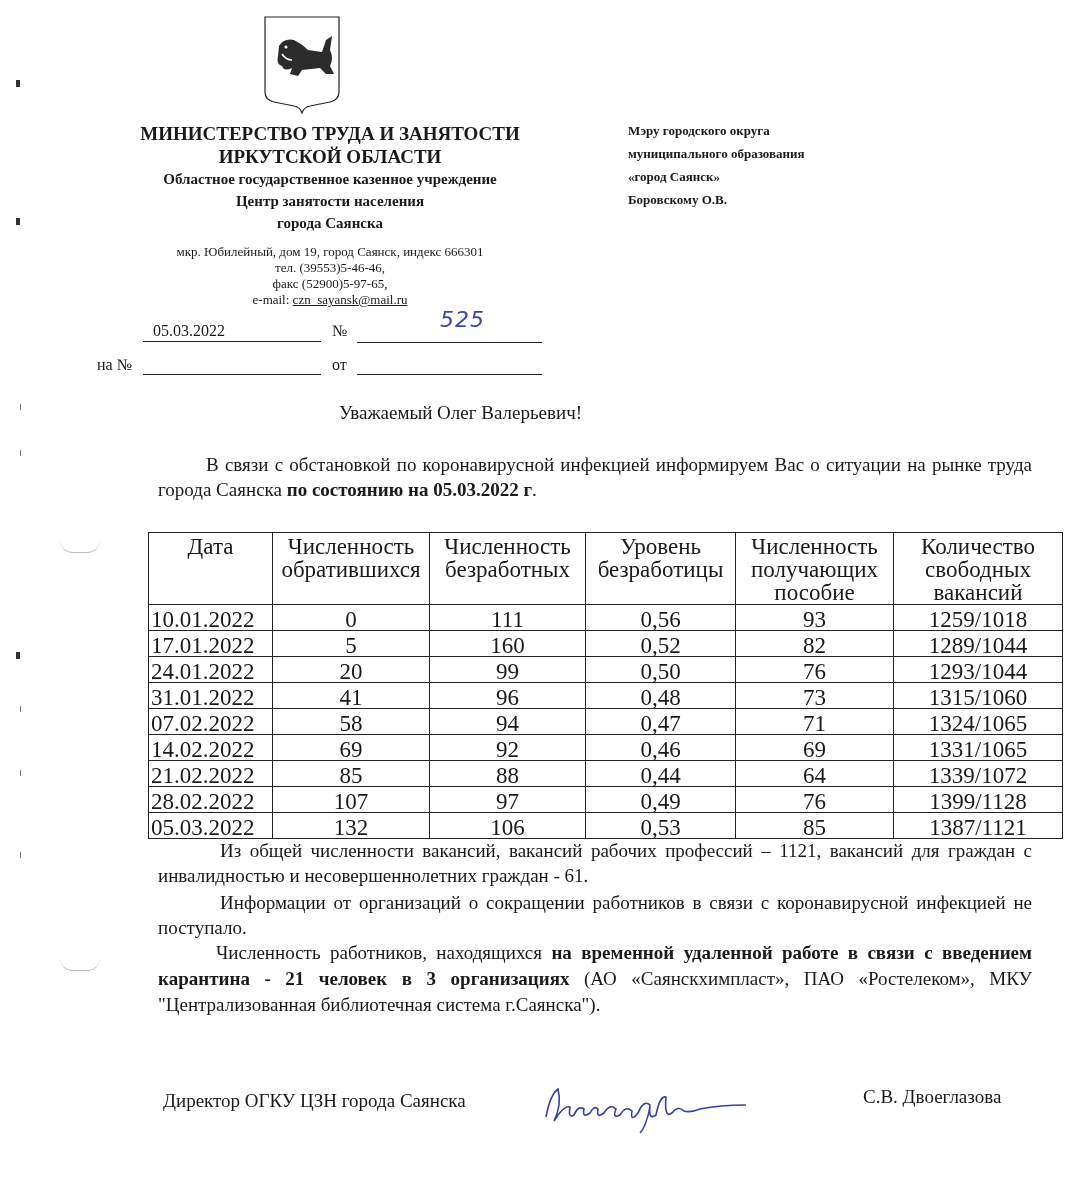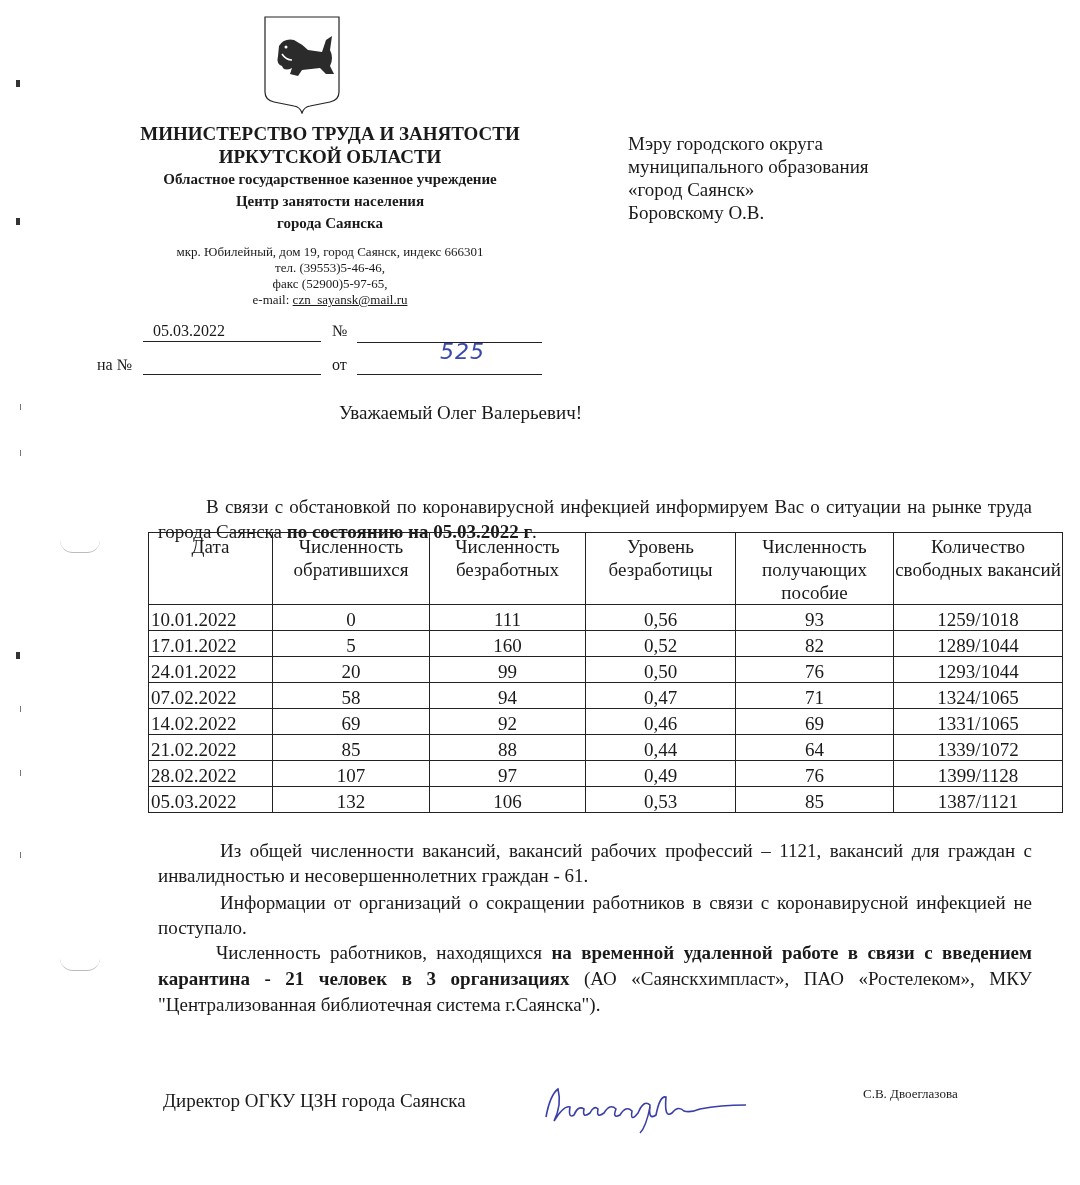--- a/index.html
+++ b/index.html
@@ -11,35 +11,35 @@
   .mark { position:absolute; left:16px; width:4px; height:7px; background:#333; }
   .tick { position:absolute; left:20px; width:1px; height:6px; background:#777; }
   .emblem { left:262px; top:14px; width:80px; height:100px; }
   .org { left:100px; top:122px; width:460px; text-align:center; font-weight:bold; }
   .org .l1 { font-size:19px; line-height:23px; }
   .org .l2 { font-size:15px; line-height:22px; }
   .addr { left:100px; top:244px; width:460px; text-align:center; font-size:13px; line-height:16px; }
   .addr .mail { text-decoration:underline; }
   .regline { position:absolute; border-bottom:1px solid #222; height:20px; font-size:16px; }
   .reglabel { position:absolute; font-size:16px; }
-  .handnum { position:absolute; color:#3949ab; font-family:"DejaVu Sans", sans-serif; font-style:italic; font-size:22px; letter-spacing:1px;margin-top:32px; }
-  .addressee { left:628px; top:132px; font-size:19px; line-height:23px; }
+  .handnum { position:absolute; color:#3949ab; font-family:"DejaVu Sans", sans-serif; font-style:italic; font-size:22px; letter-spacing:1px; }
+  .addressee { left:628px; top:119px; font-size:13px; line-height:23px;font-weight:bold; }
   .greeting { left:0; width:921px; top:402px; text-align:center; font-size:19px; }
   .para { left:158px; width:874px; font-size:19px; line-height:25px; text-align:justify; }
   .para .indent { display:inline-block; width:48px; }
   table.data {
     position:absolute; left:148px; top:532px; border-collapse:collapse;
-    font-size:19px; line-height:20px;
+    font-size:23px; line-height:20px;
   }
   table.data th, table.data td { border:1px solid #222; text-align:center; padding:0; font-weight:normal; }
   table.data th { vertical-align:top; padding-top:2px; height:68px; line-height:23px; }
   table.data td { height:25px; vertical-align:bottom; }
   table.data td.date { text-align:left; padding-left:2px; }
   .sig-title { left:163px; top:1090px; font-size:19px; }
-  .sig-name { left:863px; top:1086px; font-size:13px; }
+  .sig-name { left:863px; top:1086px; font-size:19px; }
   .sig { left:540px; top:1075px; width:210px; height:60px; }
   .scan-curve { position:absolute; left:60px; width:40px; height:12px; border-bottom:1px solid #bbb; border-radius:0 0 40px 40px; }
 </style>
 </head>
 <body>
 
 <div class="mark" style="top:80px"></div>
 <div class="mark" style="top:218px"></div>
 <div class="tick" style="top:404px"></div>
 <div class="tick" style="top:450px"></div>
@@ -83,21 +83,21 @@
 
 <div class="abs addressee">
   <div>Мэру городского округа</div>
   <div>муниципального образования</div>
   <div>«город Саянск»</div>
   <div>Боровскому О.В.</div>
 </div>
 
 <div class="abs greeting">Уважаемый Олег Валерьевич!</div>
 
-<div class="abs para" style="top:452px;margin-top:42px;"><span class="indent"></span><span>В  связи с обстановкой по коронавирусной инфекцией информируем Вас о ситуации на рынке труда  города Саянска </span><b>по состоянию на 05.03.2022 г</b><span>.</span></div>
+<div class="abs para" style="top:452px;"><span class="indent"></span><span>В  связи с обстановкой по коронавирусной инфекцией информируем Вас о ситуации на рынке труда  города Саянска </span><b>по состоянию на 05.03.2022 г</b><span>.</span></div>
 
 <table class="data">
   <colgroup>
     <col style="width:124px">
       <col style="width:157px">
       <col style="width:156px">
       <col style="width:150px">
       <col style="width:158px">
       <col style="width:169px">
   </colgroup>
@@ -130,20 +130,28 @@
     </tr>
     <tr>
       <td class="date">24.01.2022</td>
       <td>20</td>
       <td>99</td>
       <td>0,50</td>
       <td>76</td>
       <td>1293/1044</td>
     </tr>
     <tr>
+      <td class="date">31.01.2022</td>
+      <td>41</td>
+      <td>96</td>
+      <td>0,48</td>
+      <td>73</td>
+      <td>1315/1060</td>
+    </tr>
+    <tr>
       <td class="date">07.02.2022</td>
       <td>58</td>
       <td>94</td>
       <td>0,47</td>
       <td>71</td>
       <td>1324/1065</td>
     </tr>
     <tr>
       <td class="date">14.02.2022</td>
       <td>69</td>

